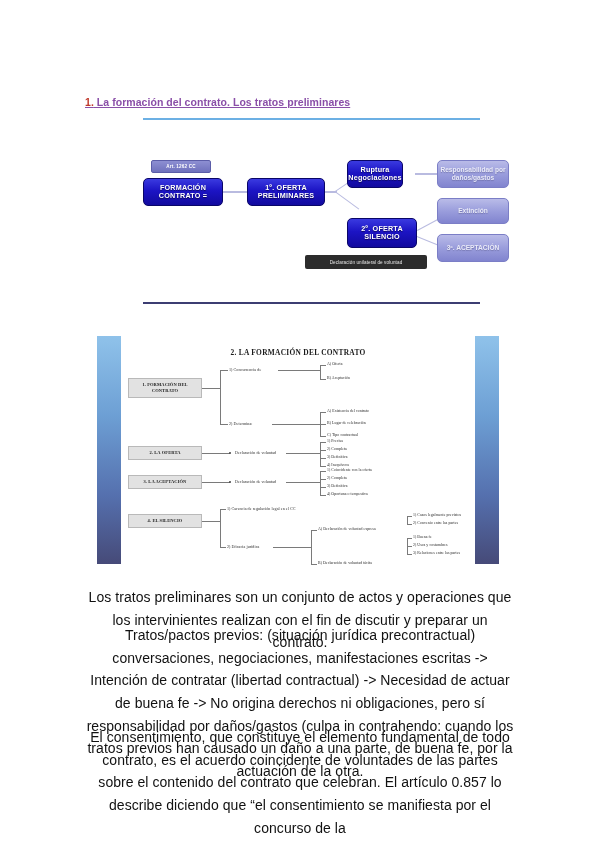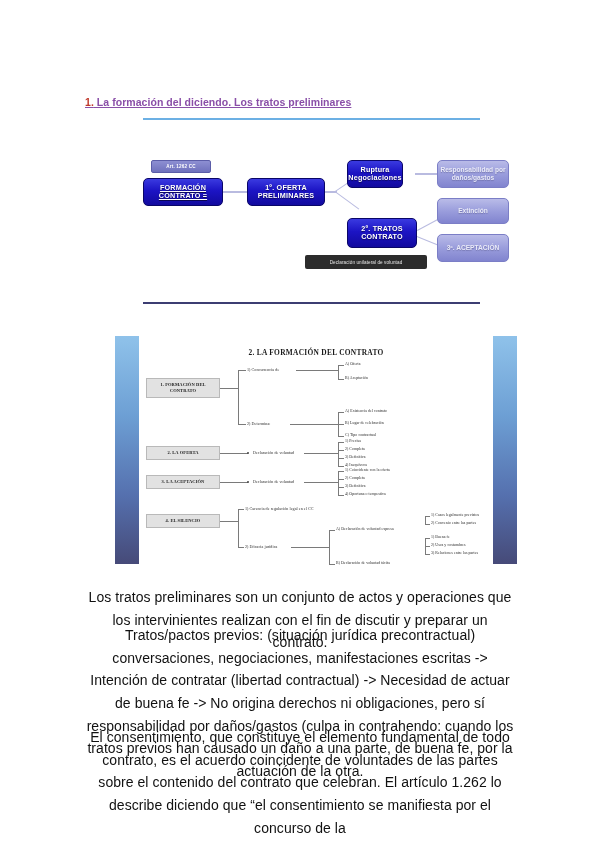--- a/index.html
+++ b/index.html
@@ -45,33 +45,33 @@
     background:linear-gradient(180deg,#8d8fd2 0%,#6f71bd 100%);
     border:1px solid #5b5da8;border-radius:2px;color:#ffffff;
     font-size:4.6px;font-weight:bold;display:flex;align-items:center;
     justify-content:center;letter-spacing:.2px;
   }
   .tag-decl{
     position:absolute;left:170px;top:95px;width:122px;height:14px;
     background:#2c2c2c;border-radius:2px;color:#e8e8e8;font-size:4.6px;
     display:flex;align-items:center;justify-content:center;letter-spacing:.1px;
   }
-  .b-form{left:8px;top:18px;width:80px;height:28px;text-decoration:underline;}
+  .b-form{left:8px;top:18px;width:80px;height:28px;}
   .b-trat{left:112px;top:18px;width:78px;height:28px;}
   .b-rupt{left:212px;top:0px;width:56px;height:28px;}
   .b-resp{left:302px;top:0px;width:72px;height:28px;}
   .b-ofer{left:212px;top:58px;width:70px;height:30px;}
   .b-ext{left:302px;top:38px;width:72px;height:26px;}
   .b-acep{left:302px;top:74px;width:72px;height:28px;}
   .conn{position:absolute;background:#b9bbe0;}
   .connd{position:absolute;background:#b9bbe0;transform-origin:0 0;height:1px;}
 
   
   .slide{
-    position:absolute;left:112px;top:336px;width:408px;height:228px;
+    position:absolute;left:94px;top:336px;width:408px;height:228px;
     background:#ffffff;
   }
   .band{position:absolute;top:0;width:24px;height:228px;
     background:linear-gradient(180deg,#8fc2ea 0%,#6d9fd4 35%,#5570ae 70%,#464a78 100%);}
   .band-l{left:3px;}
   .band-r{right:3px;}
   .slide-title{
     position:absolute;left:0;right:0;top:12px;text-align:center;
     font-family:"Liberation Serif",serif;font-weight:bold;font-size:7.4px;
     color:#1a1a1a;letter-spacing:.3px;
@@ -98,41 +98,41 @@
   }
   .p1{top:586px;}
   .p2{top:624px;}
   .p3{top:726px;}
 </style>
 </head>
 <body>
 
 <div class="page">
 
-  <div class="h-sub"><span class="num">1.</span><span> La formación del diciendo. Los tratos preliminares</span></div>
+  <div class="h-sub"><span class="num">1.</span><span> La formación del contrato. Los tratos preliminares</span></div>
 
   <div class="rule rule-top"></div>
   <div class="rule rule-mid"></div>
 
   <div class="flow">
     <div class="tag-art">Art. 1262 CC</div>
 
     <div class="conn" style="left:88px;top:31px;width:24px;height:2px;"></div>
     <div class="conn" style="left:190px;top:31px;width:12px;height:2px;"></div>
     <div class="connd" style="left:200px;top:31px;width:26px;transform:rotate(-34deg);"></div>
     <div class="connd" style="left:200px;top:31px;width:30px;transform:rotate(36deg);"></div>
     <div class="conn" style="left:280px;top:13px;width:22px;height:2px;"></div>
     <div class="connd" style="left:282px;top:70px;width:28px;transform:rotate(-28deg);"></div>
     <div class="connd" style="left:282px;top:76px;width:26px;transform:rotate(22deg);"></div>
 
     <div class="fbox dark b-form">FORMACIÓN CONTRATO =</div>
     <div class="fbox dark b-trat">1º. OFERTA PRELIMINARES</div>
     <div class="fbox dark b-rupt">Ruptura Negociaciones</div>
     <div class="fbox lite b-resp">Responsabilidad por daños/gastos</div>
-    <div class="fbox dark b-ofer">2º. TRATOS CONTRATO</div>
+    <div class="fbox dark b-ofer">2º. OFERTA SILENCIO</div>
     <div class="fbox lite b-ext">Extinción</div>
     <div class="fbox lite b-acep">3º. ACEPTACIÓN</div>
 
     <div class="tag-decl">Declaración unilateral de voluntad</div>
   </div>
 
   <div class="slide">
     <div class="band band-l"></div>
     <div class="band band-r"></div>
     <div class="slide-title">2. LA FORMACIÓN DEL CONTRATO</div>
@@ -220,15 +220,15 @@
       <div class="ln lnh" style="left:279px;top:192px;width:5px;"></div>
       <div class="lv4" style="left:285px;top:173px;">1) Buena fe</div>
       <div class="lv4" style="left:285px;top:181px;">2) Usos y costumbres</div>
       <div class="lv4" style="left:285px;top:189px;">3) Relaciones entre las partes</div>
 
     </div>
   </div>
 
   <div class="para p1">Los tratos preliminares son un conjunto de actos y operaciones que los intervinientes realizan con el fin de discutir y preparar un contrato.</div>
   <div class="para p2">Tratos/pactos previos: (situación jurídica precontractual) conversaciones, negociaciones, manifestaciones escritas -&gt; Intención de contratar (libertad contractual) -&gt; Necesidad de actuar de buena fe -&gt; No origina derechos ni obligaciones, pero sí responsabilidad por daños/gastos (culpa in contrahendo: cuando los tratos previos han causado un daño a una parte, de buena fe, por la actuación de la otra.</div>
-  <div class="para p3">El consentimiento, que constituye el elemento fundamental de todo contrato, es el acuerdo coincidente de voluntades de las partes sobre el contenido del contrato que celebran. El artículo 1.262 lo describe diciendo que “el consentimiento se manifiesta por el concurso de la</div>
+  <div class="para p3">El consentimiento, que constituye el elemento fundamental de todo contrato, es el acuerdo coincidente de voluntades de las partes sobre el contenido del contrato que celebran. El artículo 0.857 lo describe diciendo que “el consentimiento se manifiesta por el concurso de la</div>
 
 </div>
 
 </body></html>

